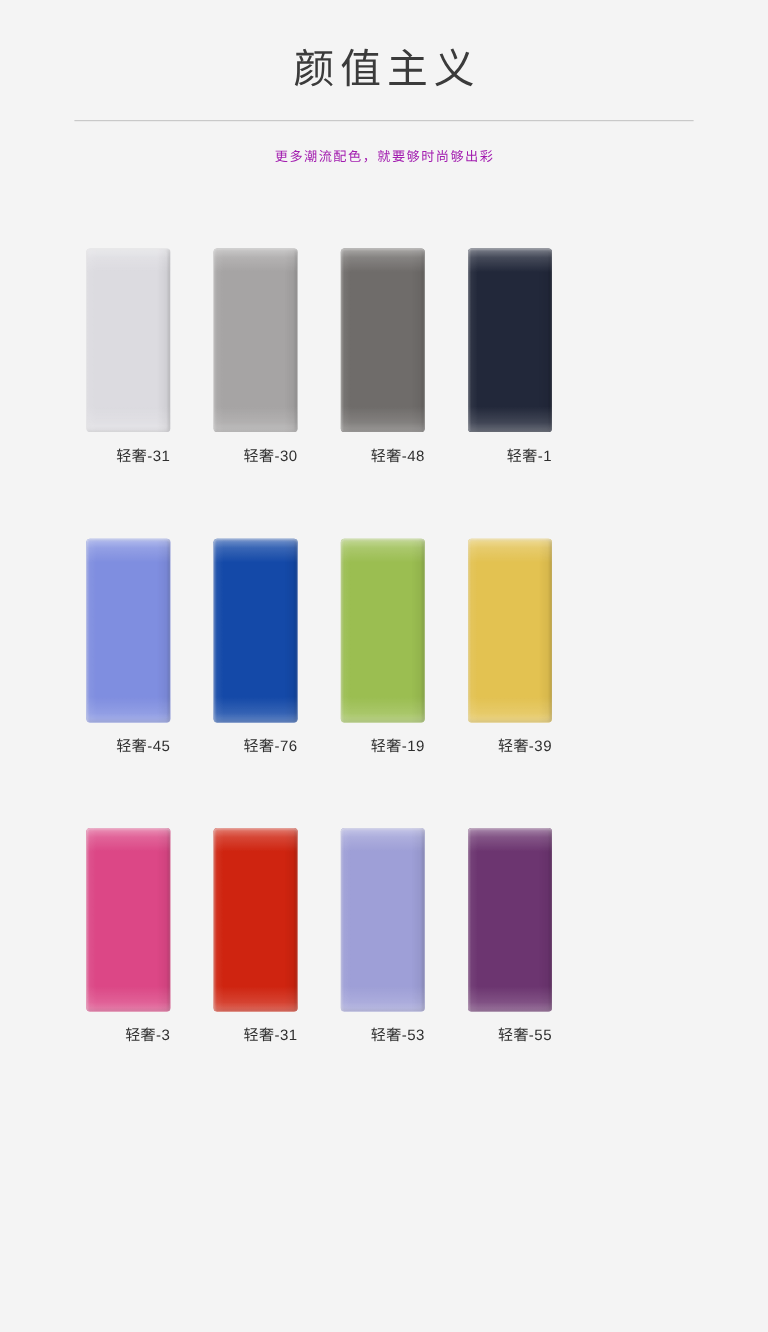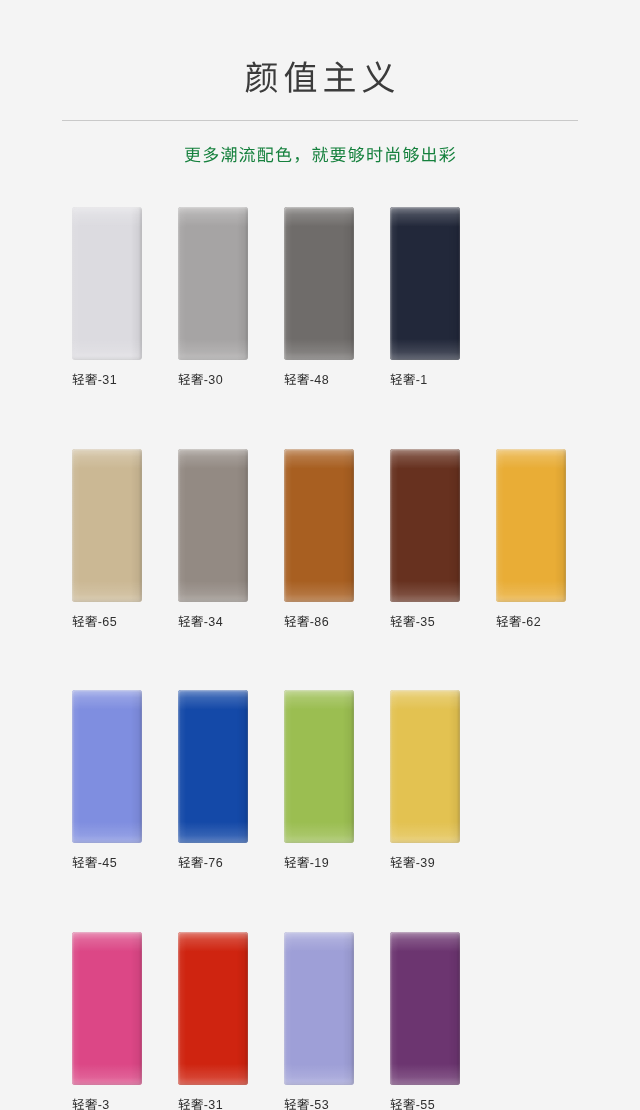--- a/index.html
+++ b/index.html
@@ -16,42 +16,42 @@
     position: relative;
     width: 640px;
     height: 1110px;
     margin: 0 auto;
     background: #f4f4f4;
     overflow: hidden;
   }
 
   
   .header {
-    padding-top: 58px;
+    padding-top: 38px;
     text-align: center;
   }
   .page-title {
     font-size: 34px;
     line-height: 1.18;
     letter-spacing: 5px;
     font-weight: 400;
     color: #3b3b3b;
     margin: 0;
     text-indent: 5px;
   }
   .divider {
     width: 516px;
     height: 1px;
     margin: 22px auto 0 auto;
     background: #c9c9c9;
   }
   .page-subtitle {
-    font-size: 17px;
+    font-size: 11px;
     letter-spacing: 1.2px;
-    color: #15803d;
+    color: #a21caf;
     margin: 20px 0 0 0;
     font-weight: 400;
     text-indent: 1px;
   }
 
   
   .swatch-grid {
     margin: 0;
     padding: 0;
     position: absolute;
@@ -63,21 +63,21 @@
     display: flex;
     justify-content: flex-start;
     margin-bottom: 62px;
   }
   .swatch-row:last-child {
     margin-bottom: 0;
   }
   .swatch-cell {
     width: 70px;
     margin-right: 36px;
-    text-align: left;
+    text-align: right;
   }
   .swatch-cell:last-child {
     margin-right: 12px;
   }
 
   .swatch-chip {
     position: relative;
     width: 70px;
     height: 153px;
     border-radius: 3px;
@@ -153,42 +153,20 @@
       <div class="swatch-cell">
         <div class="swatch-chip" style="background-color: rgb(111, 108, 106);"></div>
         <div class="swatch-label">轻奢-48</div>
       </div>
       <div class="swatch-cell">
         <div class="swatch-chip" style="background-color: rgb(34, 40, 58);"></div>
         <div class="swatch-label">轻奢-1</div>
       </div>
     </div>
 
-    <div class="swatch-row">
-      <div class="swatch-cell">
-        <div class="swatch-chip" style="background-color: rgb(203, 184, 148);"></div>
-        <div class="swatch-label">轻奢-65</div>
-      </div>
-      <div class="swatch-cell">
-        <div class="swatch-chip" style="background-color: rgb(147, 138, 131);"></div>
-        <div class="swatch-label">轻奢-34</div>
-      </div>
-      <div class="swatch-cell">
-        <div class="swatch-chip" style="background-color: rgb(168, 95, 33);"></div>
-        <div class="swatch-label">轻奢-86</div>
-      </div>
-      <div class="swatch-cell">
-        <div class="swatch-chip" style="background-color: rgb(103, 49, 31);"></div>
-        <div class="swatch-label">轻奢-35</div>
-      </div>
-      <div class="swatch-cell">
-        <div class="swatch-chip" style="background-color: rgb(233, 173, 54);"></div>
-        <div class="swatch-label">轻奢-62</div>
-      </div>
-    </div>
 
     <div class="swatch-row">
       <div class="swatch-cell">
         <div class="swatch-chip" style="background-color: rgb(127, 142, 224);"></div>
         <div class="swatch-label">轻奢-45</div>
       </div>
       <div class="swatch-cell">
         <div class="swatch-chip" style="background-color: rgb(20, 73, 168);"></div>
         <div class="swatch-label">轻奢-76</div>
       </div>

